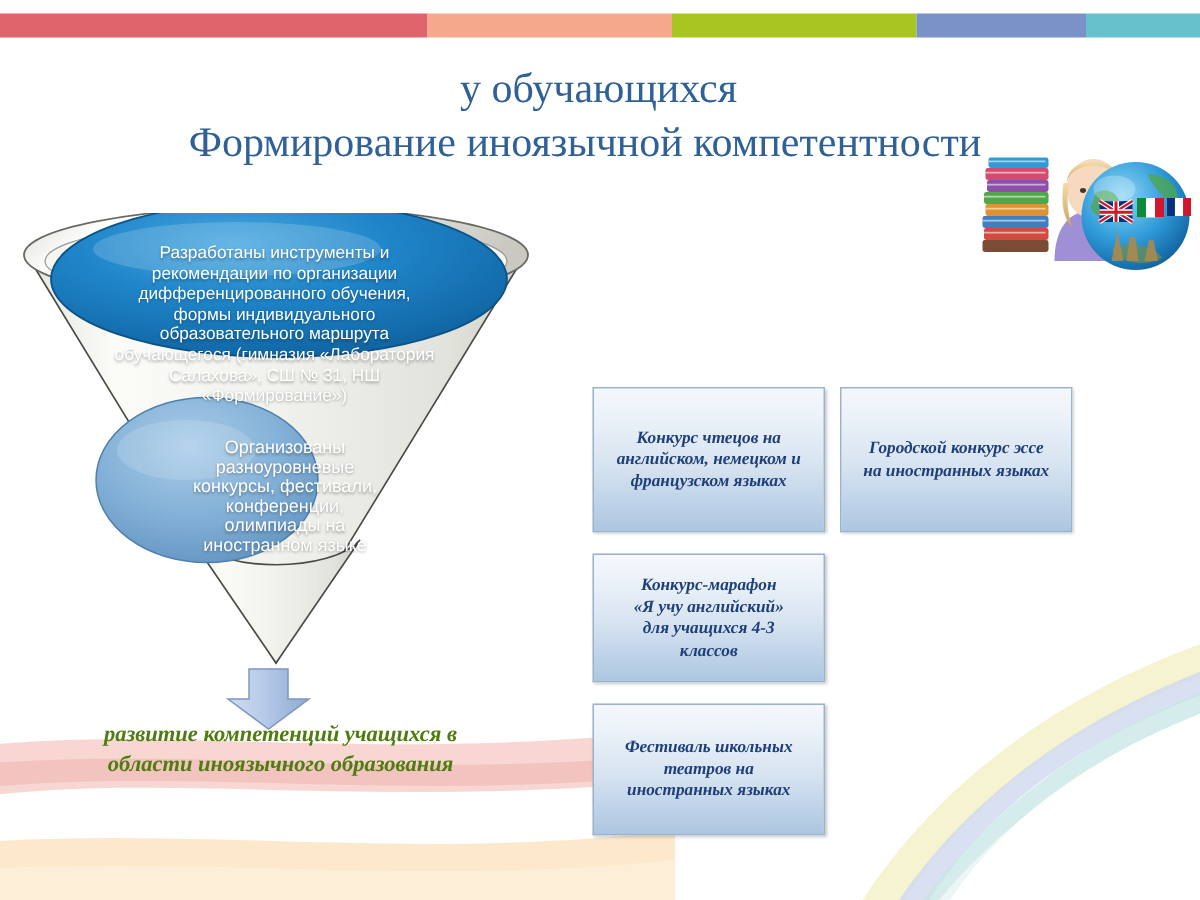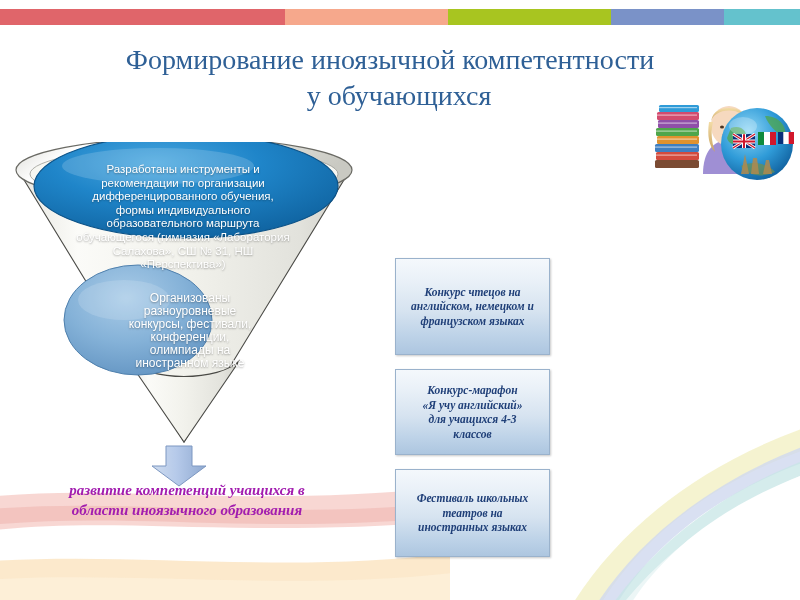--- a/index.html
+++ b/index.html
@@ -116,22 +116,22 @@
 
   <div id="colorbar">
     <div class="seg" style="background: rgb(224, 101, 106); width: 285px;"></div>
     <div class="seg" style="background: rgb(246, 168, 140); width: 163px;"></div>
     <div class="seg" style="background: rgb(168, 197, 32); width: 163px;"></div>
     <div class="seg" style="background: rgb(122, 146, 200); width: 113px;"></div>
     <div class="seg" style="background: rgb(100, 194, 205); width: 76px;"></div>
   </div>
 
   <div id="title" style="color: rgb(47, 96, 150);">
+    <span class="ln ln2">у обучающихся</span>
     <span class="ln ln1">Формирование иноязычной компетентности</span>
-    <span class="ln ln2">у обучающихся</span>
   </div>
 
   <svg id="hero" viewBox="0 0 152 112">
     <defs>
       <radialGradient id="globeG" cx="38%" cy="32%" r="75%">
         <stop offset="0%" stop-color="#8fd6f5"></stop>
         <stop offset="55%" stop-color="#2f9bd8"></stop>
         <stop offset="100%" stop-color="#0f5e9c"></stop>
       </radialGradient>
       <linearGradient id="hairG" x1="0" y1="0" x2="0" y2="1">
@@ -253,21 +253,21 @@
   </svg>
 
   <div id="funnel-top-text" class="funnel-label">
     <span class="ln">Разработаны инструменты и</span><br>
     <span class="ln">рекомендации по организации</span><br>
     <span class="ln">дифференцированного обучения,</span><br>
     <span class="ln">формы индивидуального</span><br>
     <span class="ln">образовательного маршрута</span><br>
     <span class="ln">обучающегося (гимназия «Лаборатория</span><br>
     <span class="ln">Салахова», СШ № 31, НШ</span><br>
-    <span class="ln">«Перспектива»)</span>
+    <span class="ln">«Формирование»)</span>
   </div>
 
   <div id="funnel-mid-text" class="funnel-label">
     <span class="ln">Организованы</span><br>
     <span class="ln">разноуровневые</span><br>
     <span class="ln">конкурсы, фестивали,</span><br>
     <span class="ln">конференции,</span><br>
     <span class="ln">олимпиады на</span><br>
     <span class="ln">иностранном языке</span>
   </div>
@@ -276,34 +276,40 @@
     <defs>
       <linearGradient id="arrG" x1="0" y1="0" x2="1" y2="0">
         <stop offset="0%" stop-color="#cfdcee"></stop>
         <stop offset="45%" stop-color="#b6caea"></stop>
         <stop offset="100%" stop-color="#8fa9d0"></stop>
       </linearGradient>
     </defs>
     <path d="M18,2 L44,2 L44,22 L58,22 L31,42 L4,22 L18,22 Z" fill="url(#arrG)" stroke="#7d97c1" stroke-width="1"></path>
   </svg>
 
-  <div id="conclusion" style="color: #a21caf;">
+  <div id="conclusion" style="color: #4d7c0f;">
     <span class="ln">развитие компетенций учащихся в</span>
     <span class="ln">области иноязычного образования</span>
   </div>
 
 
   <div id="cards">
 
     <div class="card-row">
       <div class="card card-r1">
         <div class="card-text" style="color: rgb(31, 63, 120);">
           <span class="ln">Конкурс чтецов на</span>
           <span class="ln">английском, немецком и</span>
           <span class="ln">французском языках</span>
+        </div>
+      </div>
+      <div class="card card-r1">
+        <div class="card-text" style="color: rgb(31, 63, 120);">
+          <span class="ln">Городской конкурс эссе</span>
+          <span class="ln">на иностранных языках</span>
         </div>
       </div>
     </div>
 
     <div class="card-row">
       <div class="card card-r2">
         <div class="card-text" style="color: rgb(31, 63, 120);">
           <span class="ln">Конкурс-марафон</span>
           <span class="ln">«Я учу английский»</span>
           <span class="ln">для учащихся 4-3</span>

